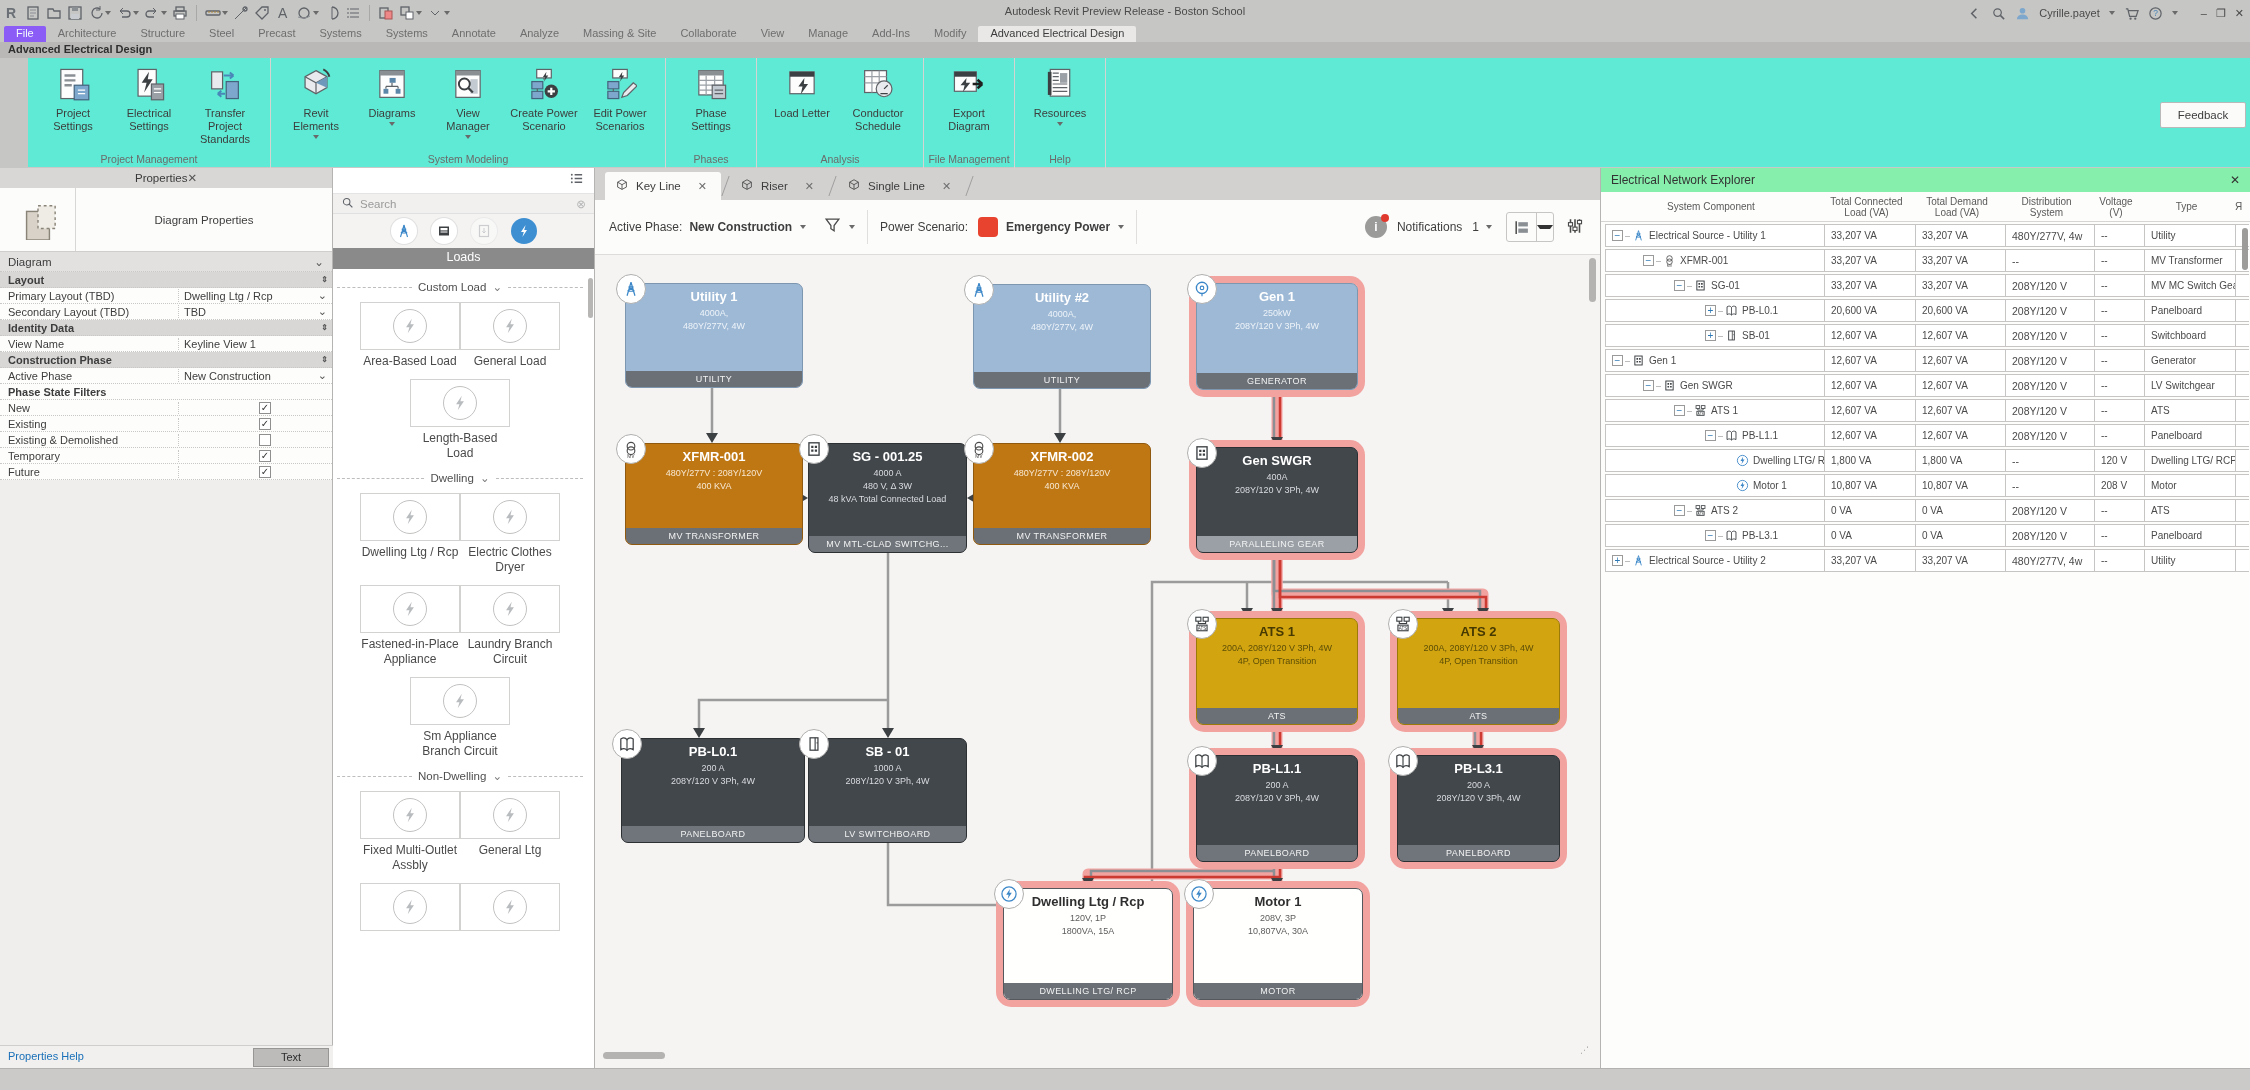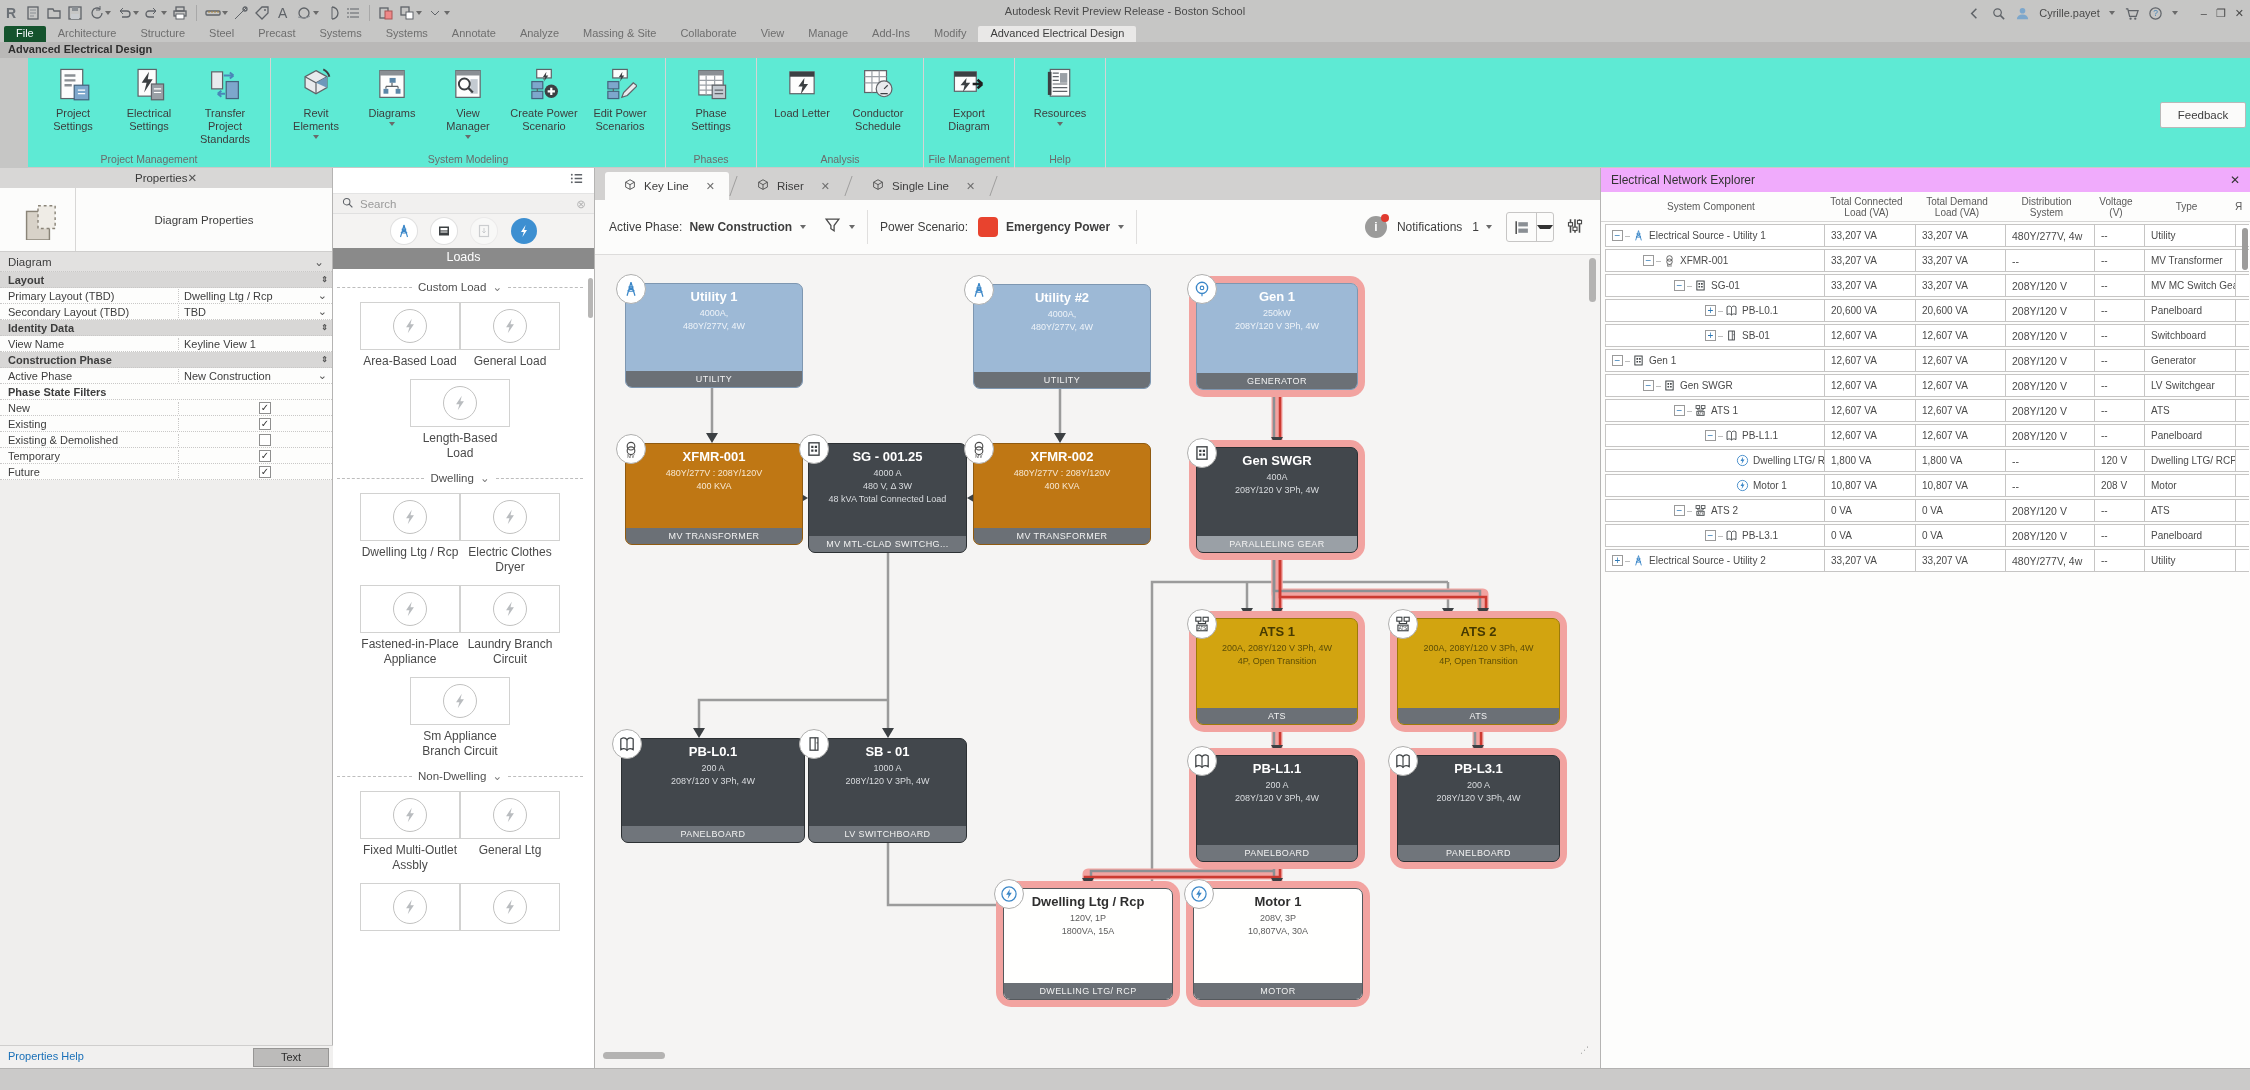--- a/index.html
+++ b/index.html
@@ -12,21 +12,21 @@
   #qat { position:absolute; left:4px; top:2px; height:22px; display:flex; align-items:center; gap:5px; }
   .qat-ic { display:flex; align-items:center; gap:1px; color:#5f6368; }
   .qat-sep { width:1px; height:16px; background:#a8a8a8; margin:0 3px; }
   #win-title { position:absolute; left:0; right:0; top:5px; text-align:center; font-size:11px; color:#4a4a4a; pointer-events:none; }
   #title-right { position:absolute; right:6px; top:2px; height:22px; display:flex; align-items:center; gap:9px; color:#5f6368; font-size:11px; }
   .caret { width:0; height:0; border-left:3.5px solid transparent; border-right:3.5px solid transparent; border-top:4px solid #6a6a6a; display:inline-block; }
 
   
   #ribbon-tabs { position:absolute; left:0; top:26px; width:2250px; height:16px; display:flex; align-items:flex-end; padding-left:4px; }
   .rtab { font-size:11px; color:#6e6e6e; padding:1px 12px 2px 12px; height:16px; line-height:13px; }
-  .rtab.file { background:#14532d; color:#f4f8fb; border-radius:2px 2px 0 0; }
+  .rtab.file { background:#8b5cf6; color:#f4f8fb; border-radius:2px 2px 0 0; }
   .rtab.active { background:#e9e8e7; color:#3c3c3c; border-radius:2px 2px 0 0; }
   #addin-bar { position:absolute; left:0; top:42px; width:2250px; height:16px; background:#b9b8b7; font-size:11px; font-weight:bold; color:#2e2e2e; padding:1px 0 0 8px; }
 
   
   #ribbon { position:absolute; left:4px; top:58px; width:2250px; height:110px; background:#5eead4; border-bottom:1px solid #c9c8c7;margin-left:24px; }
   #ribbon-groups { position:absolute; left:0; top:0; height:110px; display:flex; }
   .rgroup { position:relative; height:110px; border-right:1px solid #d5d4d3; padding:6px 10px 0 10px; }
   .rgroup-btns { display:flex; gap:6px; justify-content:center; }
   .rbtn { width:70px; display:flex; flex-direction:column; align-items:center; cursor:default; }
   .rbtn .ric { height:40px; display:flex; align-items:center; justify-content:center; }
@@ -70,21 +70,21 @@
   .lrow { display:flex; justify-content:center; margin-bottom:10px; }
   .lcard { width:100px; display:flex; flex-direction:column; align-items:center; }
   .lcard .lbox { width:100px; height:48px; border:1px solid #d2d2d1; display:flex; align-items:center; justify-content:center; background:#fff; }
   .lcard .lbolt { width:34px; height:34px; border-radius:50%; border:1.5px solid #c2c2c1; display:flex; align-items:center; justify-content:center; }
   .lcard .llabel { margin-top:4px; font-size:12px; color:#4a4a4a; text-align:center; line-height:15px; }
   #loads-scroll { position:absolute; right:1px; top:110px; width:5px; height:40px; background:#b7b6b5; border-radius:3px; }
 
   
   #canvas { position:absolute; left:595px; top:168px; width:1005px; height:900px; background:#f5f4f3; }
   #ctabbar { position:absolute; left:0; top:0; width:1005px; height:32px; background:#d2d1d0; display:flex; align-items:flex-end; padding-left:10px; }
-  .ctab { position:relative; height:28px; display:flex; align-items:center; gap:7px; padding:0 14px 0 18px; font-size:11.5px; color:#3d3d3d; }
+  .ctab { position:relative; height:28px; display:flex; align-items:center; gap:7px; padding:0 14px 0 10px; font-size:11.5px; color:#3d3d3d; }
   .ctab.active { background:#fbfbfa; border-radius:3px 3px 0 0; }
   .ctab .tclose { color:#6e6e6e; font-size:11px; margin-left:10px; }
   .ctab-sep { width:1px; height:20px; background:#9f9e9d; transform:skewX(-20deg); margin:0 4px 4px 4px; }
   #ctoolbar { position:absolute; left:0; top:32px; width:1005px; height:55px; background:#fcfcfb; border-bottom:1px solid #dddcdb; display:flex; align-items:center; font-size:12px; color:#3e3e3e; }
   .tb-sep { width:1px; height:34px; background:#e0dfde; margin:0 12px; }
   #scenario-chip { width:20px; height:20px; background:#e8432e; border-radius:4px; margin:0 8px 0 10px; }
   #notif-ic { position:relative; width:22px; height:22px; border-radius:50%; background:#9b9b9a; color:#fff; font-size:12px; font-weight:bold; display:flex; align-items:center; justify-content:center; }
   #notif-dot { position:absolute; right:-2px; top:-2px; width:8px; height:8px; border-radius:50%; background:#e03a2f; }
   #layout-btn { display:flex; align-items:center; border:1px solid #c7c6c5; border-radius:3px; height:30px; margin-left:14px; }
   #layout-btn .lb-main { padding:0 6px; border-right:1px solid #c7c6c5; height:100%; display:flex; align-items:center; }
@@ -106,21 +106,21 @@
   .c-gold { background:#d2a410; border-color:#9c7a0a; } .c-gold .ntitle{color:#463a02;} .c-gold .nline{color:#5d4e07;}
   .c-white { background:#fffffe; border-color:#55595d; } .c-white .ntitle{color:#2f2f2f;} .c-white .nline{color:#5c5c5c;}
   .nfooter.light { background:#9aa0a6; }
 
   #h-scroll { position:absolute; left:8px; top:797px; width:62px; height:7px; border-radius:4px; background:#b4b3b2; }
   #v-scroll { position:absolute; left:994px; top:3px; width:7px; height:44px; border-radius:4px; background:#b4b3b2; }
   #grip { position:absolute; right:4px; top:790px; width:16px; height:16px; color:#9a9a99; font-size:9px; letter-spacing:1px; }
 
   
   #explorer { position:absolute; left:1600px; top:168px; width:650px; height:922px; background:#fdfdfc; border-left:1px solid #b5b4b3; }
-  #exp-header { height:24px; background:#f0abfc; display:flex; align-items:center; justify-content:space-between; padding:0 10px; font-size:12px; color:#333; }
+  #exp-header { height:24px; background:#86efac; display:flex; align-items:center; justify-content:space-between; padding:0 10px; font-size:12px; color:#333; }
   #exp-cols { display:grid; grid-template-columns:220px 91px 90px 89px 50px 91px 13px; height:30px; align-items:center; border-bottom:1px solid #d6d5d4; }
   .ecol { font-size:10px; color:#5a5a5a; text-align:center; line-height:11px; overflow:hidden; }
   #exp-rows { padding-top:2px; }
   .erow { display:grid; grid-template-columns:220px 91px 90px 89px 50px 91px 13px; margin:0 0 2px 4px; height:23px; }
   .ecell { border:1px solid #c6c5c4; border-left:none; font-size:10px; color:#4a4a4a; display:flex; align-items:center; padding-left:6px; background:#fff; overflow:hidden; white-space:nowrap; }
   .ecell.first { border-left:1px solid #c6c5c4; }
   .ecell.ds { font-size:10.5px; }
   .ecell.edge { border-right:none; }
   .ebox { width:11px; height:11px; border:1px solid #9a9a9a; background:#fff; color:#2f79b5; font-size:10px; line-height:9px; text-align:center; flex:0 0 11px; margin-right:2px; }
   .edash { color:#9a9a9a; margin-right:2px; font-size:9px; }

